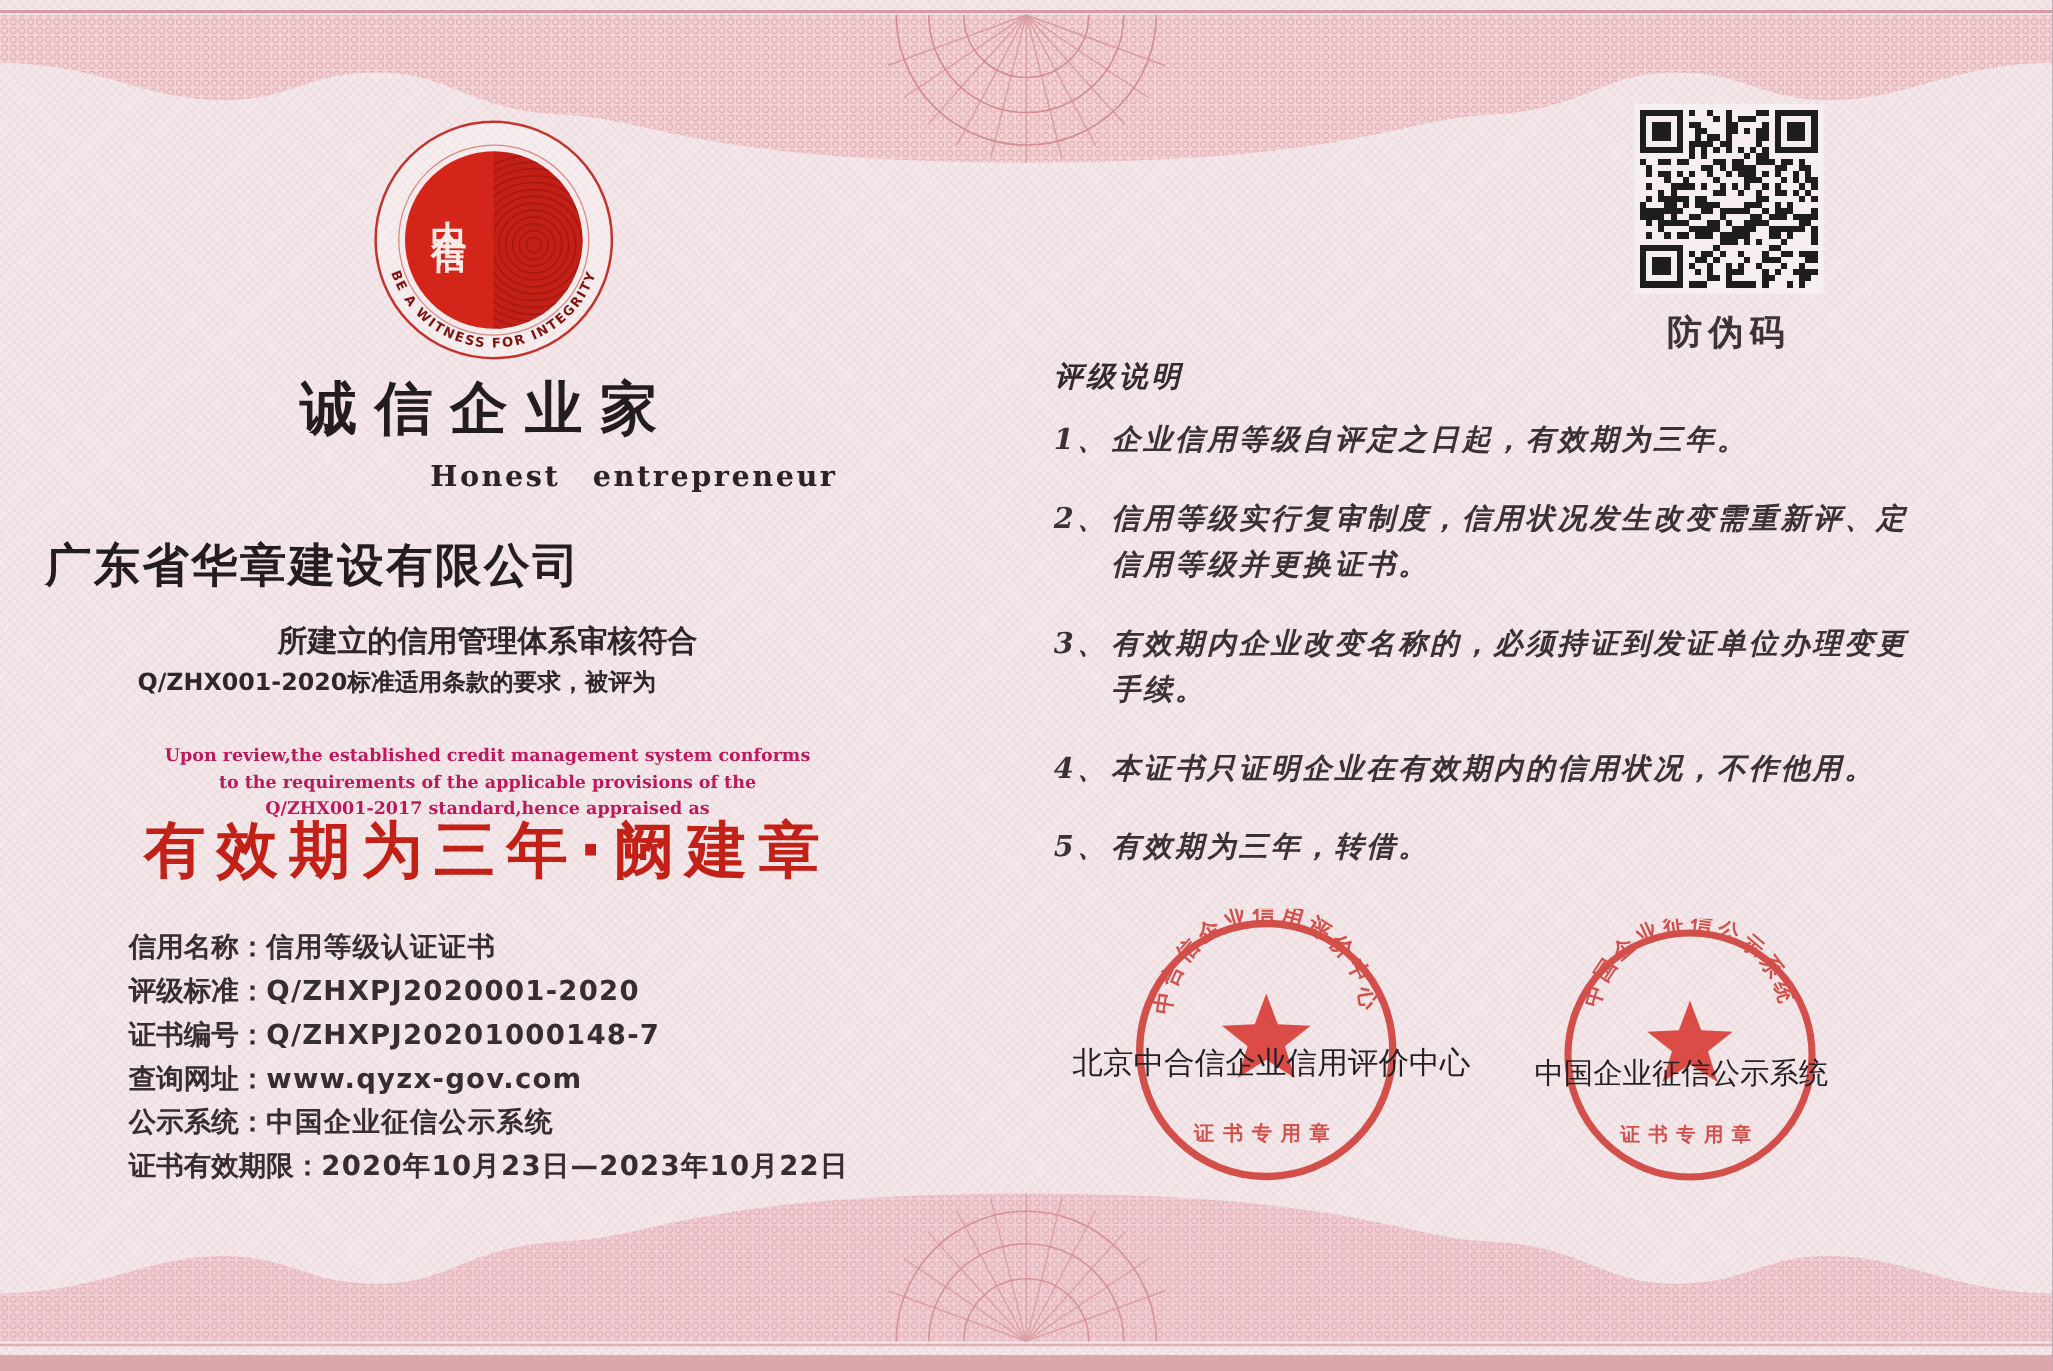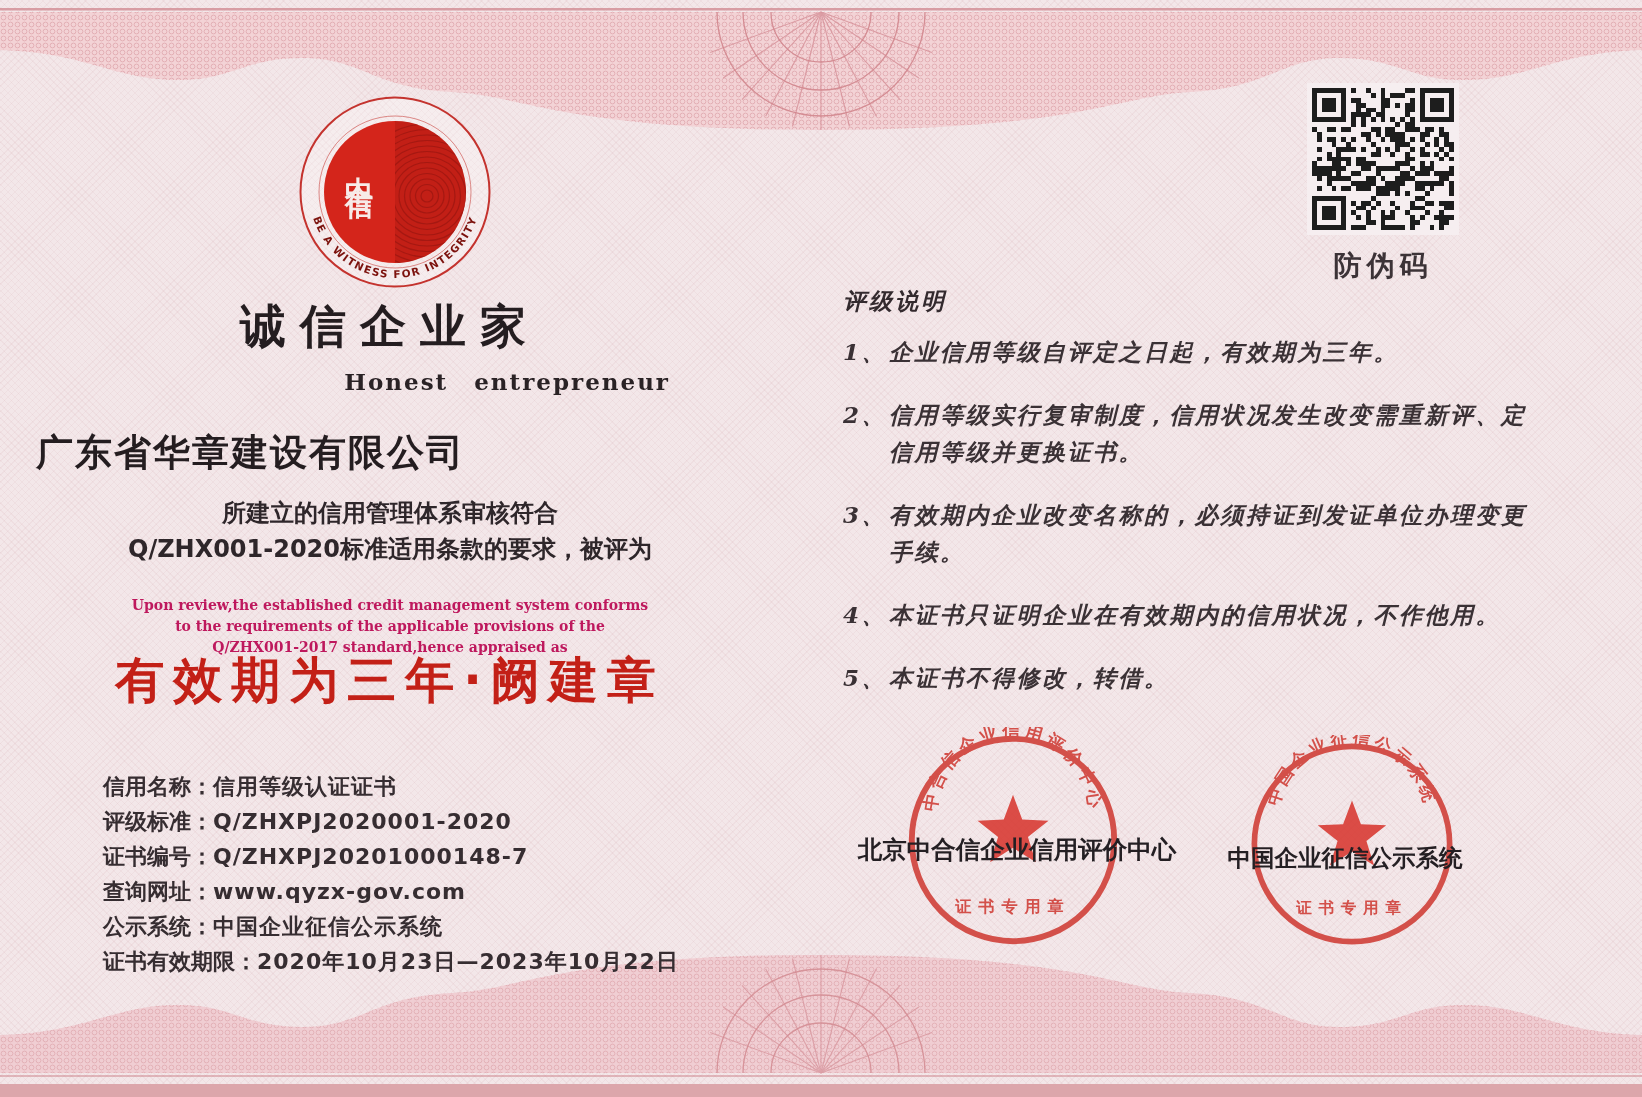--- a/index.html
+++ b/index.html
@@ -21,46 +21,46 @@
 
   .logo-svg{left:295px;top:92px;z-index:2;}
 
   .title{left:110px;top:296px;width:560px;text-align:center;font-size:46px;font-weight:700;
     letter-spacing:14px;color:#241d20;z-index:2;}
   .subtitle{left:110px;top:368px;width:560px;text-align:right;font-size:23px;font-weight:700;
     letter-spacing:2px;word-spacing:16px;color:#2a2225;font-family:"DejaVu Serif",serif;z-index:2;}
   .company{left:36px;top:428px;font-size:37px;font-weight:800;letter-spacing:2px;color:#241d20;
     white-space:nowrap;z-index:2;}
   .stmt1{left:110px;top:497px;width:560px;text-align:center;font-size:24px;font-weight:700;color:#2e262a;z-index:2;}
-  .stmt2{left:110px;top:533px;width:560px;text-align:center;font-size:24px;font-weight:700;color:#2e262a;z-index:2;}
+  .stmt2{left:110px;top:533px;width:560px;text-align:left;font-size:19px;font-weight:700;color:#2e262a;z-index:2;}
   .stmt-en{left:95px;top:571px;width:590px;text-align:center;font-size:14px;line-height:21px;
     font-weight:600;color:#be185d;font-family:"DejaVu Serif",serif;z-index:2;margin-top:24px;}
   .award{left:55px;top:648px;width:670px;text-align:center;font-size:49px;font-weight:800;
     letter-spacing:9px;color:#c32017;z-index:2;white-space:nowrap;}
 
-  .fields{left:103px;top:747px;display:flex;flex-direction:column;gap:12px;z-index:2;margin-top:28px;}
+  .fields{left:103px;top:747px;display:flex;flex-direction:column;gap:12px;z-index:2;}
   .field-row{font-size:22px;font-weight:700;color:#362d31;white-space:nowrap;line-height:23px;}
   .field-row .val{letter-spacing:1px;}
 
   .qr-svg{left:1307px;top:83px;z-index:2;}
   .qr-label{left:1307px;top:247px;width:152px;text-align:center;font-size:28px;letter-spacing:5px;
     font-weight:600;color:#3c3337;z-index:2;white-space:nowrap;}
 
   .notes-title{left:843px;top:286px;font-size:23px;font-weight:800;letter-spacing:3px;
     color:#332a2e;font-style:italic;font-family:"DejaVu Serif",serif;z-index:2;}
   .notes{left:843px;top:333px;width:690px;z-index:2;font-family:"DejaVu Serif",serif;}
   .note-item{display:flex;font-size:23px;letter-spacing:2.5px;line-height:37px;color:#3a3135;
     font-weight:600;font-style:italic;margin-bottom:26px;}
   .note-item .num{flex:0 0 46px;}
   .note-item .txt{flex:1;}
 
   .seal-svg{z-index:2;opacity:.87;}
   .seal1{left:900px;top:727px;}
   .seal2{left:1243px;top:735px;}
-  .seal-caption{z-index:3;font-weight:700;color:#241f23;text-align:center;white-space:nowrap;}
+  .seal-caption{z-index:3;font-weight:400;color:#241f23;text-align:center;white-space:nowrap;}
   .cap1{left:852px;top:833px;width:330px;font-size:24.5px;}
   .cap2{left:1222px;top:842px;width:246px;font-size:23.5px;}
 </style>
 </head>
 <body>
 
 <div class="certificate">
 
   <svg class="abs orn-top" width="1642" height="150" viewBox="0 0 1642 150">
     <defs>
@@ -210,21 +210,21 @@
     <div class="note-item">
         <span class="num">3、</span>
         <span class="txt">有效期内企业改变名称的，必须持证到发证单位办理变更手续。</span>
       </div>
     <div class="note-item">
         <span class="num">4、</span>
         <span class="txt">本证书只证明企业在有效期内的信用状况，不作他用。</span>
       </div>
     <div class="note-item">
         <span class="num">5、</span>
-        <span class="txt">本证书不得修改，转借。</span>
+        <span class="txt">有效期为三年，转借。</span>
       </div>
   </div>
 
   <svg class="abs seal-svg seal1" width="226" height="226" viewBox="0 0 230 230">
     <defs>
         <path id="sealArcA" d="M38.2,101.5 A78,78 0 1 1 191.8,101.5" fill="none"></path>
       </defs>
     <circle cx="115" cy="115" r="103" fill="none" stroke="#cf3a33" stroke-width="6"></circle>
     <polygon fill="#d8362e" points="115,69 124.4,94.1 151.1,95.3 130.2,111.9 138.3,137.7 115,123 91.7,137.7 99.8,111.9 78.9,95.3 105.6,94.1"></polygon>
     <text font-size="18" font-weight="bold" fill="#cf3a33" letter-spacing="4" text-anchor="middle">

